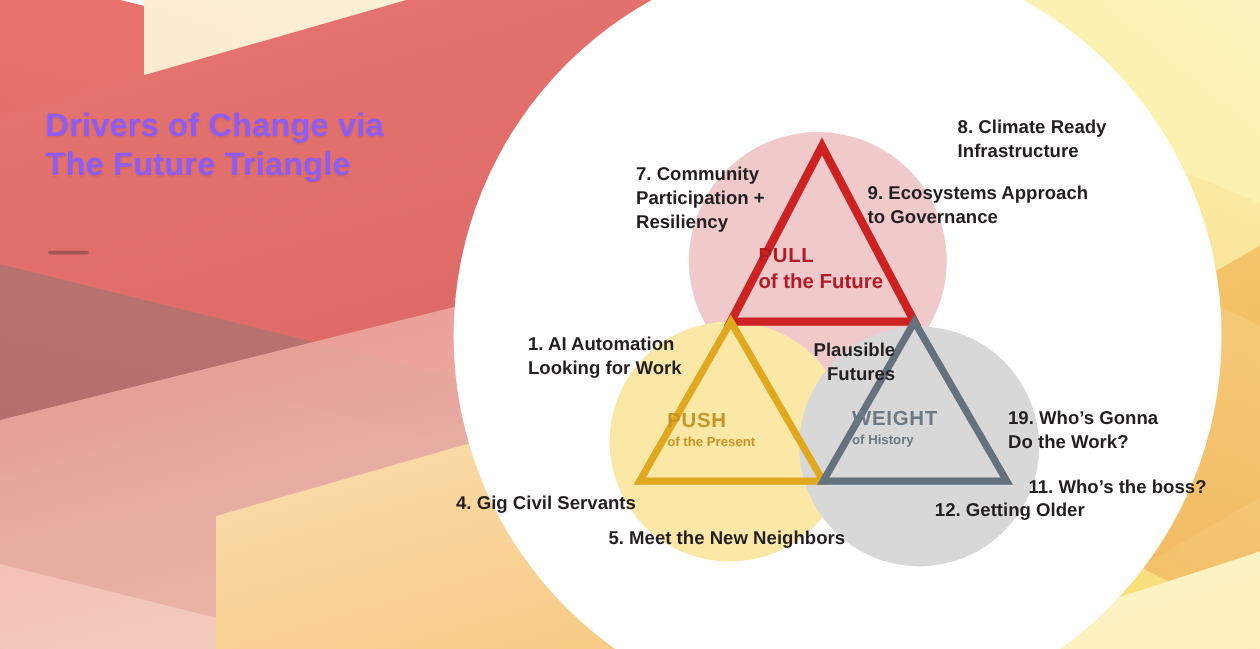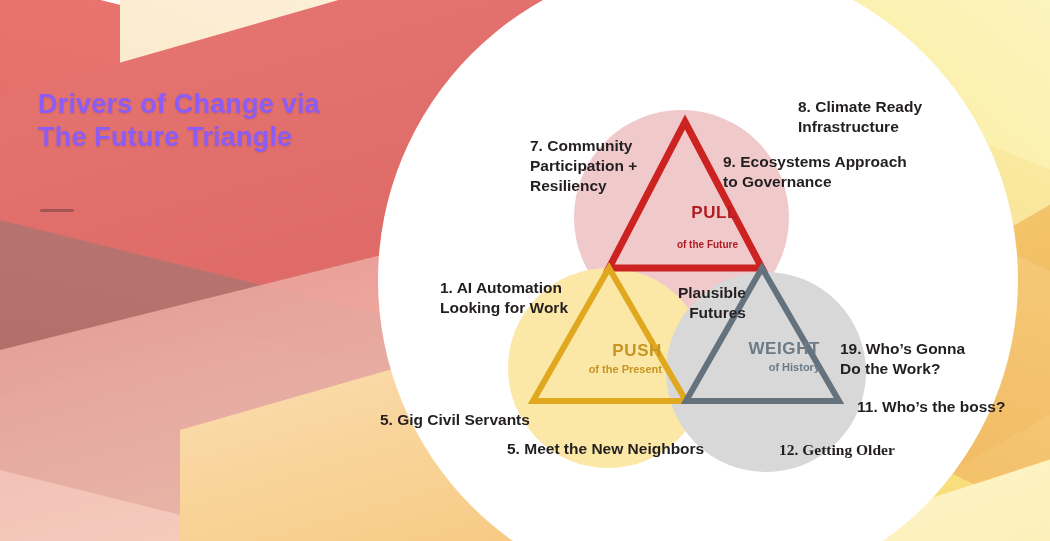--- a/index.html
+++ b/index.html
@@ -142,30 +142,30 @@
   .l2 {left:440px;top:332px;width:160px;}
   .l3 {left:380px;top:410px;}
   .l4 {left:507px;top:439px;}
   .l5 {left:505px;top:476px;}
   .l6 {left:532px;top:97px;}
   .l7 {left:530px;top:136px;width:180px;}
   .l8 {left:761px;top:97px;width:190px;margin-left:37px;}
   .l9 {left:723px;top:152px;width:200px;}
   .l10{left:840px;top:339px;width:180px;}
   .l11{left:857px;top:397px;}
-  .l12{left:779px;top:440px;font-family:Liberation Serif, serif;}
-
-  
-  .cap{position:absolute;text-align:right;}
+  .l12{left:779px;top:416px;}
+
+  
+  .cap{position:absolute;text-align:left;}
   .cap .big{font-weight:bold;letter-spacing:.6px;}
   .cap .small{font-weight:bold;}
 
   .cap-pull{left:632px;top:203px;width:106px;color:#b31b22;}
   .cap-pull .big{font-size:17px;}
-  .cap-pull .small{font-size:10px;margin-top:16px;}
+  .cap-pull .small{font-size:17px;margin-top:2px;}
 
   .cap-push{left:556px;top:341px;width:106px;color:#c79524;}
   .cap-push .big{font-size:17px;}
   .cap-push .small{font-size:11px;margin-top:2px;}
 
   .cap-weight{left:710px;top:339px;width:110px;color:#6c7a85;}
   .cap-weight .big{font-size:17px;}
   .cap-weight .small{font-size:11px;margin-top:2px;}
 
   .plausible{
@@ -225,21 +225,21 @@
   <div class="cap cap-push">
     <div class="big">PUSH</div>
     <div class="small">of the Present</div>
   </div>
 
   <div class="plausible">Plausible
 Futures</div>
 
   <div class="lbl l1">1.  AI  Automation
 Looking for Work</div>
-  <div class="lbl l3">5. Gig Civil Servants</div>
+  <div class="lbl l3">4. Gig Civil Servants</div>
   <div class="lbl l4">5. Meet the New Neighbors</div>
   <div class="lbl l7">7. Community
 Participation +
 Resiliency</div>
   <div class="lbl l8">8. Climate Ready
 Infrastructure</div>
   <div class="lbl l9">9. Ecosystems Approach
 to Governance</div>
   <div class="lbl l10">19. Who’s Gonna
 Do the Work?</div>

